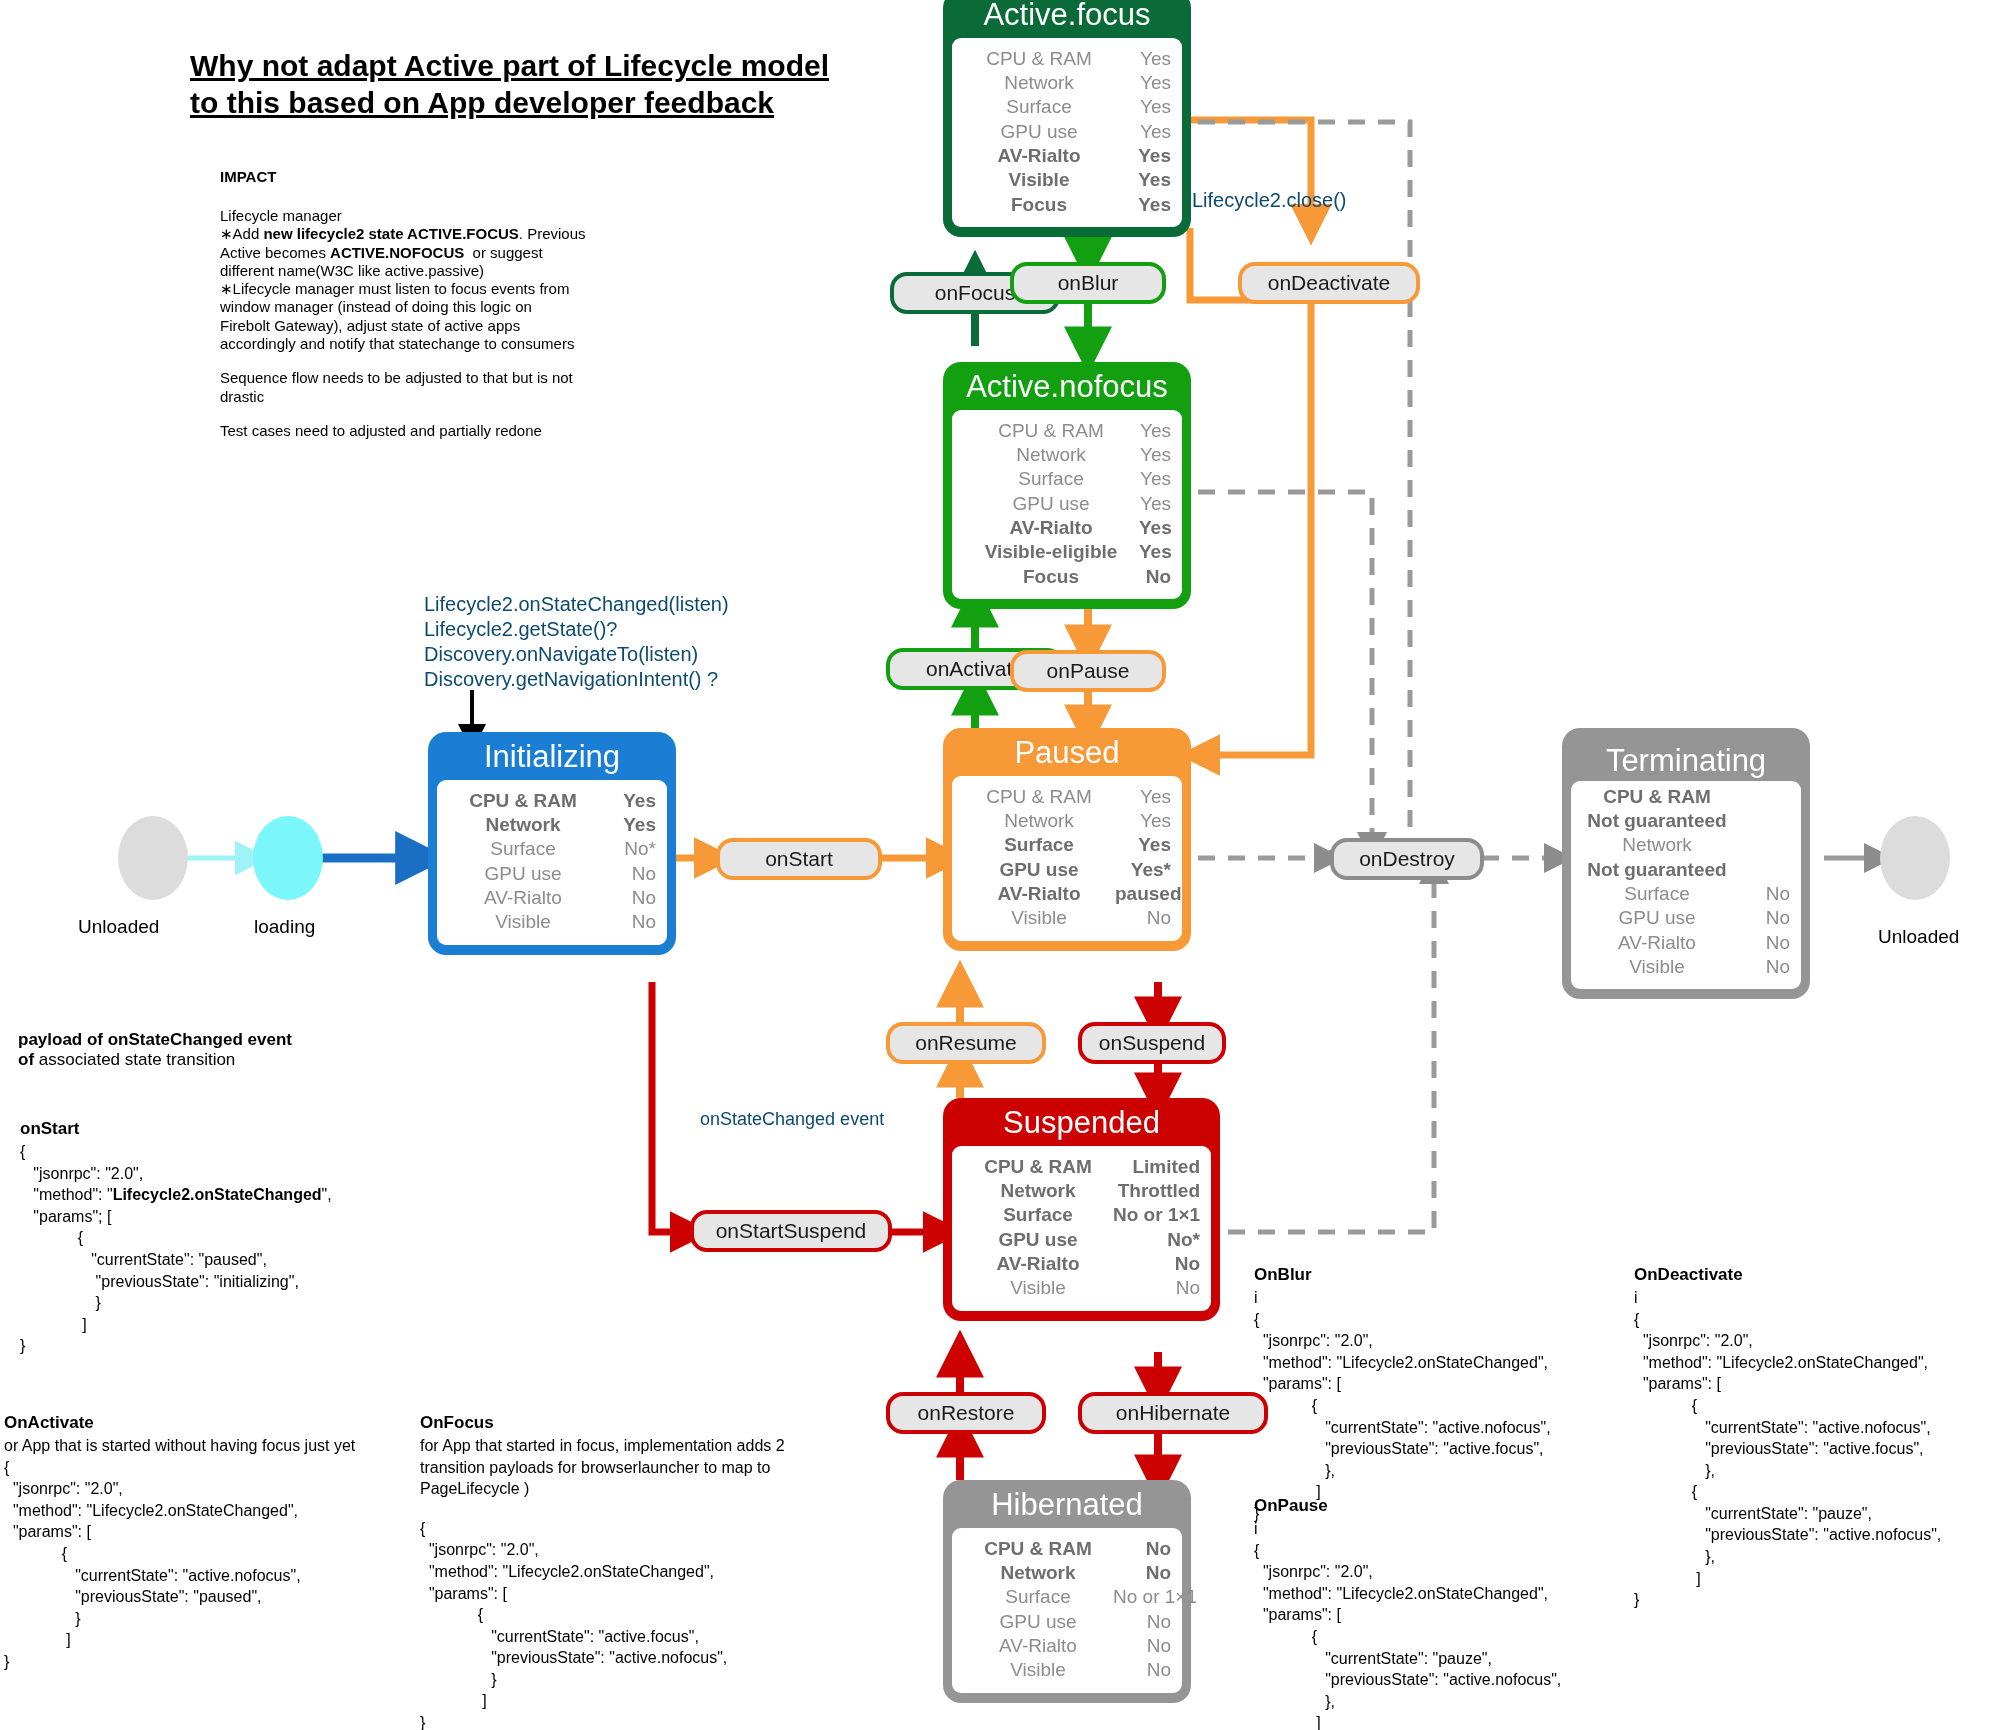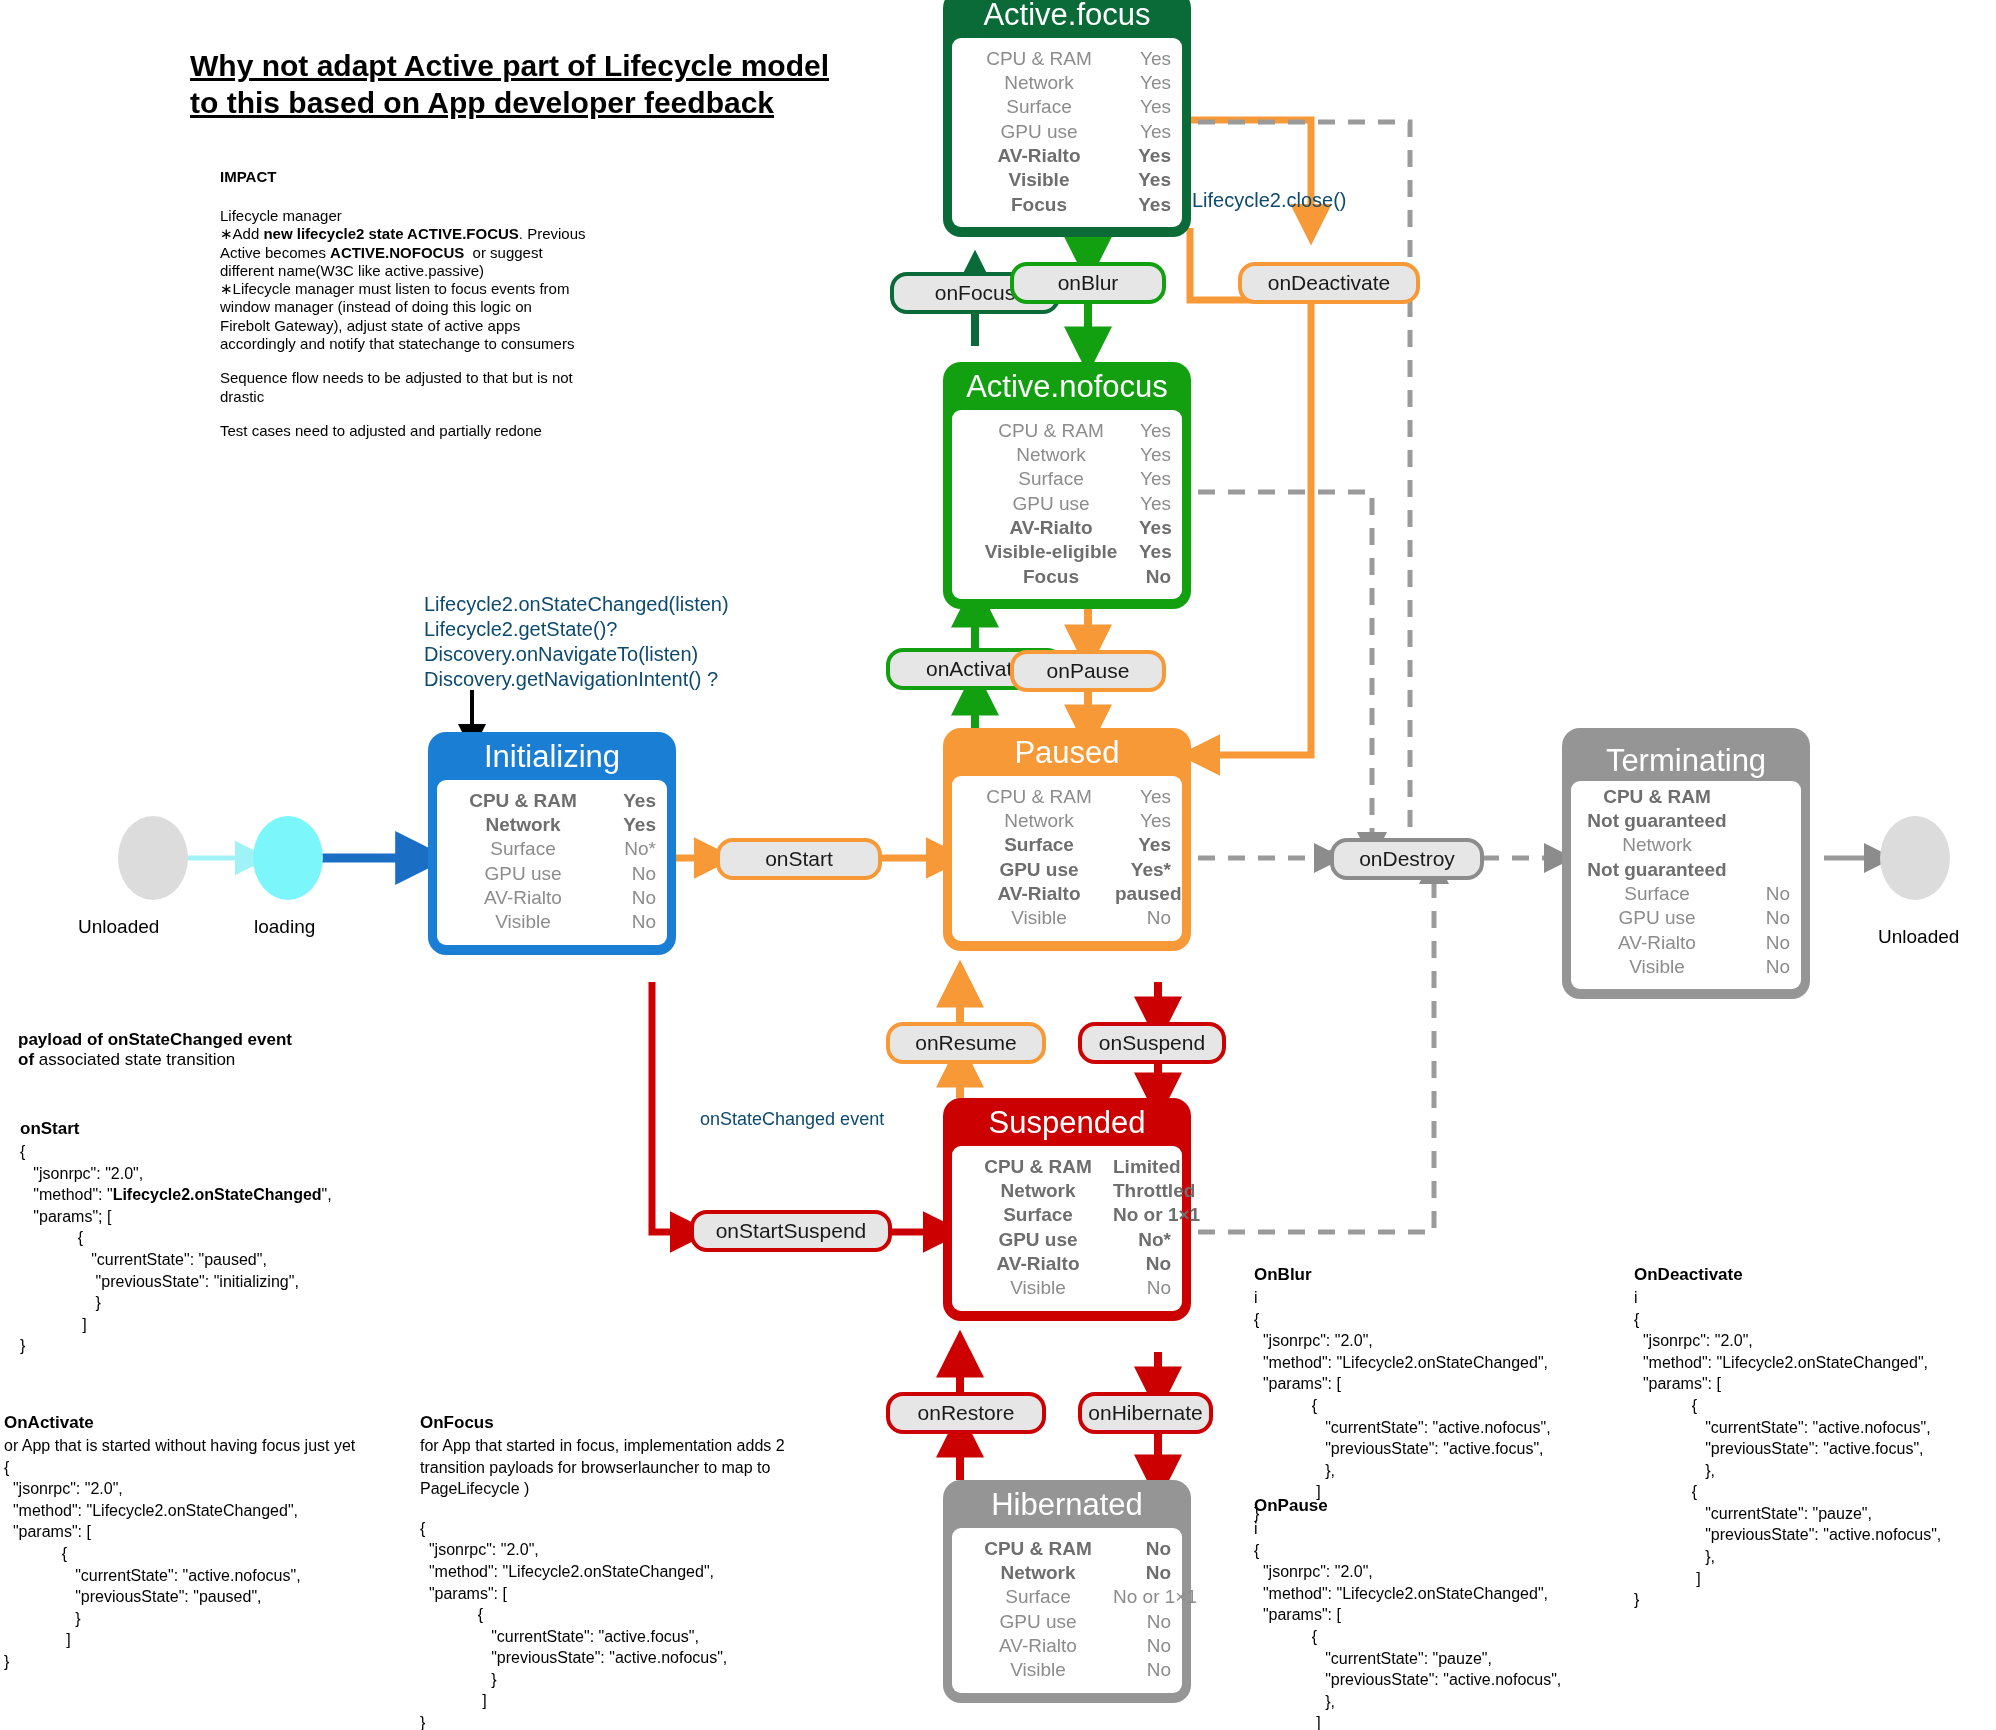--- a/index.html
+++ b/index.html
@@ -305,21 +305,21 @@
         <span class="k">AV-Rialto</span>
         <span class="v">paused</span>
       </div>
     <div class="row">
         <span class="k">Visible</span>
         <span class="v">No</span>
       </div>
   </div>
 </div>
 
-<div class="abs state c-red" style="left:943px;top:1098px;width:248px;">
+<div class="abs state c-red" style="left:943px;top:1098px;width:277px;">
   <div class="stname">Suspended</div>
   <div class="tbl cols" style="--kw:150px;">
     <div class="row b">
         <span class="k">CPU &amp; RAM</span>
         <span class="v">Limited</span>
       </div>
     <div class="row b">
         <span class="k">Network</span>
         <span class="v">Throttled</span>
       </div>
@@ -419,21 +419,21 @@
 
 <div class="pill p-orange" style="left:716px;top:838px;width:166px;">onStart</div>
 <div class="pill p-gray" style="left:1330px;top:838px;width:154px;">onDestroy</div>
 
 <div class="pill p-orange" style="left:886px;top:1022px;width:160px;">onResume</div>
 <div class="pill p-red" style="left:1078px;top:1022px;width:148px;">onSuspend</div>
 
 <div class="pill p-red" style="left:690px;top:1210px;width:202px;">onStartSuspend</div>
 
 <div class="pill p-red" style="left:886px;top:1392px;width:160px;">onRestore</div>
-<div class="pill p-red" style="left:1078px;top:1392px;width:135px;">onHibernate</div>
+<div class="pill p-red" style="left:1078px;top:1392px;width:190px;">onHibernate</div>
 
 <div class="abs" style="left:18px;top:1030px;width:380px;">
   <div style="font-size:17px;font-weight:bold;">payload of onStateChanged event</div>
   <div style="font-size:17px;"><b>of</b><span> associated state transition</span></div>
 </div>
 
 <div class="abs" style="left:20px;top:1118px;width:400px;">
   <div class="mono" style="font-weight: bold; font-size: 17px; white-space: pre-wrap;">onStart</div>
   <div class="mono" style="white-space: pre-wrap;"><span>{
    "jsonrpc": "2.0",

